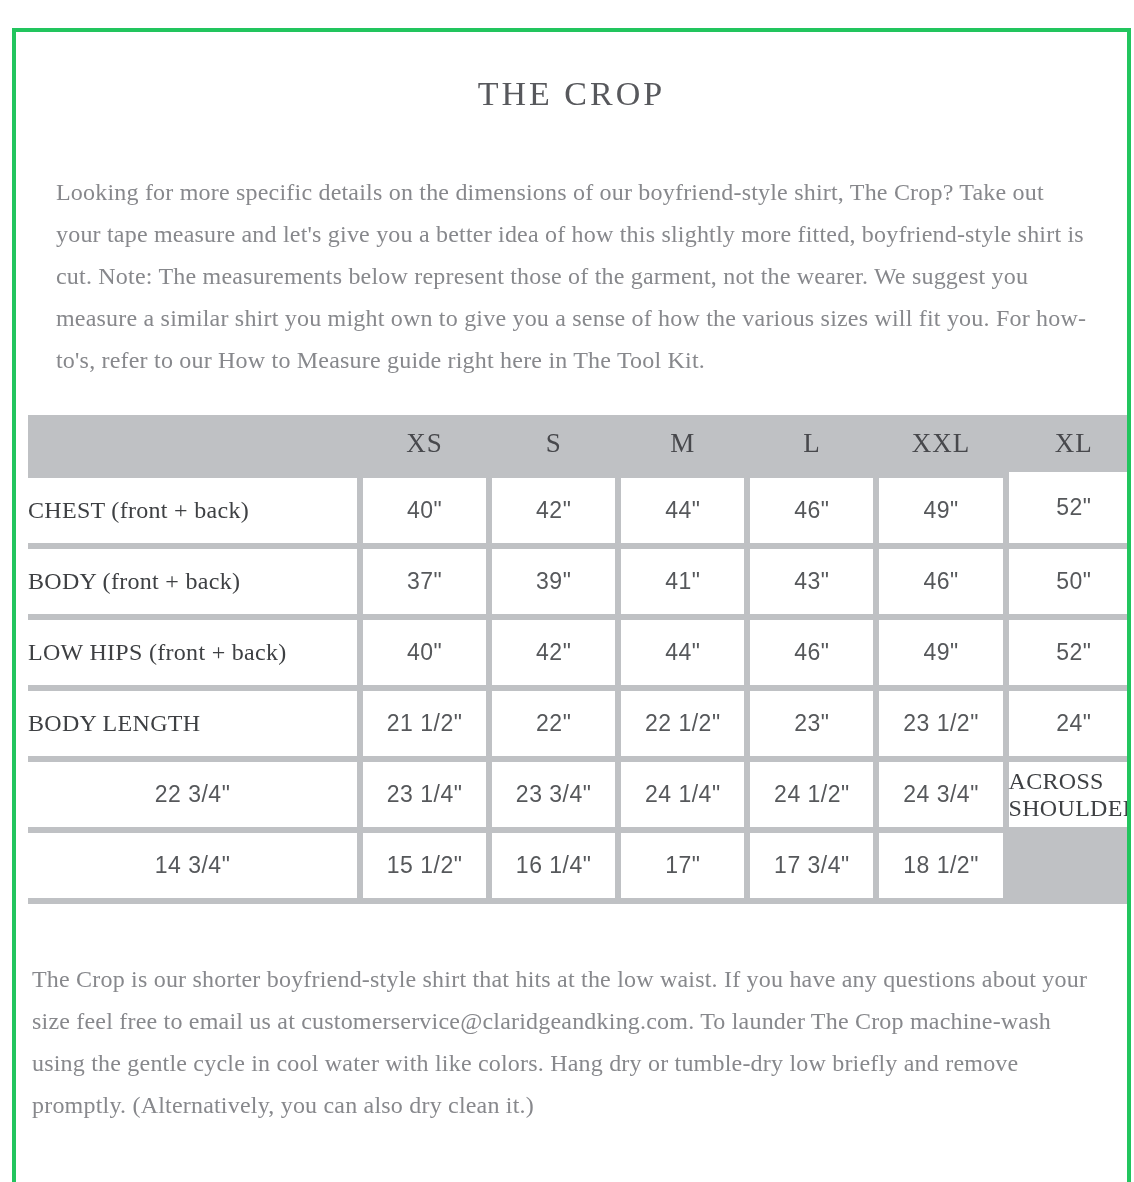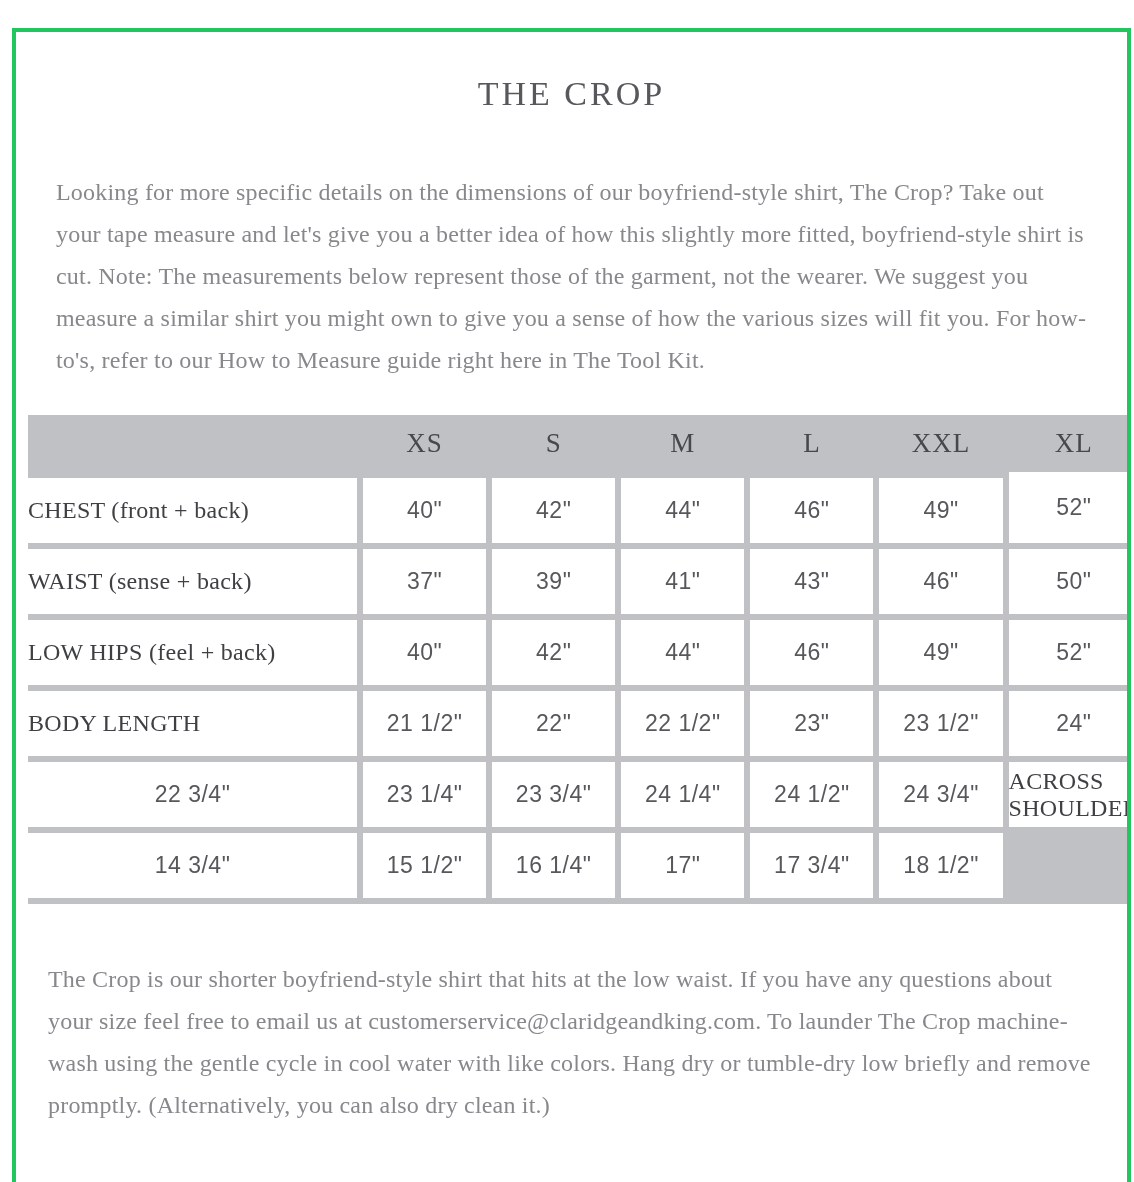--- a/index.html
+++ b/index.html
@@ -17,21 +17,21 @@
   .title {
     margin:42px 0 0 0; text-align:center;
     font-size:34px; line-height:40px; letter-spacing:3px;
     color:#57585c; font-weight:normal;
   }
   .body-copy {
     font-size:24px; line-height:42px; color:#87888c;
     letter-spacing:0.2px;
   }
   .intro { margin:57px 36px 0 40px; }
-  .care  { margin:54px 36px 0 32px; }
+  .care  { margin:54px 36px 0 16px; }
   .size-table {
     margin:34px 0 0 12px; width:1111px;
     display:grid;
     grid-template-columns:329px repeat(6, 1fr);
     gap:6px;
     background:#bfc1c4;
     padding:0 0 6px 0;
     box-sizing:border-box;
   }
   .th {
@@ -73,29 +73,29 @@
     <div class="th">XL</div>
 
     <div class="rl">CHEST (front + back)</div>
     <div class="td">40"</div>
     <div class="td">42"</div>
     <div class="td">44"</div>
     <div class="td">46"</div>
     <div class="td">49"</div>
     <div class="td raise">52"</div>
 
-    <div class="rl">WAIST (sense + back)</div>
+    <div class="rl">BODY (front + back)</div>
     <div class="td">37"</div>
     <div class="td">39"</div>
     <div class="td">41"</div>
     <div class="td">43"</div>
     <div class="td">46"</div>
     <div class="td">50"</div>
 
-    <div class="rl">LOW HIPS (feel + back)</div>
+    <div class="rl">LOW HIPS (front + back)</div>
     <div class="td">40"</div>
     <div class="td">42"</div>
     <div class="td">44"</div>
     <div class="td">46"</div>
     <div class="td">49"</div>
     <div class="td">52"</div>
 
     <div class="rl">BODY LENGTH</div>
     <div class="td">21 1/2"</div>
     <div class="td">22"</div>

